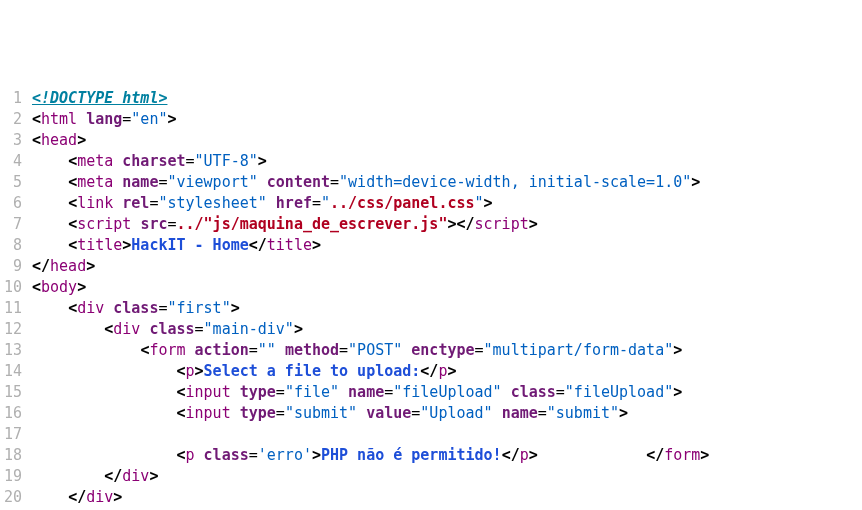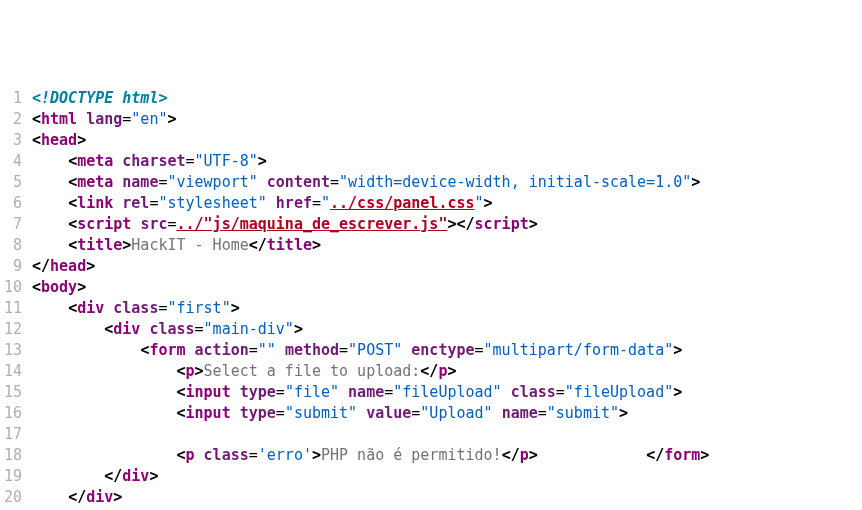--- a/index.html
+++ b/index.html
@@ -20,27 +20,27 @@
     text-align: right;
     padding-right: 10px;
     color: #b0b0b0;
     user-select: none;
     flex-shrink: 0;
   }
   .code {
     flex: 1;
   }
   .tag-punct { color: #000000; font-weight: bold; }
-  .tag-name  { color: #8b0074; font-weight: bold; }
+  .tag-name  { color: #8b0074; font-weight: normal; }
   .attr-name { color: #701a75; font-weight: bold; }
   .attr-eq   { color: #000000; }
   .attr-val  { color: #0060c0; }
-  .doctype   { color: #0080a0; font-style: italic; font-weight: bold; }
-  .text      { color: #737373; }
-  .err-link  { color: #b00020; text-decoration: underline; font-weight: bold; }
+  .doctype   { color: #0080a0; font-style: italic; font-weight: bold; text-decoration: underline; }
+  .text      { color: #1d4ed8; font-weight: bold; }
+  .err-link  { color: #b00020; font-weight: bold; }
 </style>
 </head>
 <body>
 
 
 
 <div id="editor"><div class="line"><span class="gutter">1</span><span class="code"><span class="doctype">&lt;!DOCTYPE html&gt;</span></span></div><div class="line"><span class="gutter">2</span><span class="code"><span class="tag-punct">&lt;</span><span class="tag-name">html</span><span class="text"> </span><span class="attr-name">lang</span><span class="attr-eq">=</span><span class="attr-val">"en"</span><span class="tag-punct">&gt;</span></span></div><div class="line"><span class="gutter">3</span><span class="code"><span class="tag-punct">&lt;</span><span class="tag-name">head</span><span class="tag-punct">&gt;</span></span></div><div class="line"><span class="gutter">4</span><span class="code"><span class="text">    </span><span class="tag-punct">&lt;</span><span class="tag-name">meta</span><span class="text"> </span><span class="attr-name">charset</span><span class="attr-eq">=</span><span class="attr-val">"UTF-8"</span><span class="tag-punct">&gt;</span></span></div><div class="line"><span class="gutter">5</span><span class="code"><span class="text">    </span><span class="tag-punct">&lt;</span><span class="tag-name">meta</span><span class="text"> </span><span class="attr-name">name</span><span class="attr-eq">=</span><span class="attr-val">"viewport"</span><span class="text"> </span><span class="attr-name">content</span><span class="attr-eq">=</span><span class="attr-val">"width=device-width, initial-scale=1.0"</span><span class="tag-punct">&gt;</span></span></div><div class="line"><span class="gutter">6</span><span class="code"><span class="text">    </span><span class="tag-punct">&lt;</span><span class="tag-name">link</span><span class="text"> </span><span class="attr-name">rel</span><span class="attr-eq">=</span><span class="attr-val">"stylesheet"</span><span class="text"> </span><span class="attr-name">href</span><span class="attr-eq">=</span><span class="attr-val">"</span><span class="err-link">../css/panel.css</span><span class="attr-val">"</span><span class="tag-punct">&gt;</span></span></div><div class="line"><span class="gutter">7</span><span class="code"><span class="text">    </span><span class="tag-punct">&lt;</span><span class="tag-name">script</span><span class="text"> </span><span class="attr-name">src</span><span class="attr-eq">=</span><span class="err-link">../"js/maquina_de_escrever.js"</span><span class="tag-punct">&gt;&lt;/</span><span class="tag-name">script</span><span class="tag-punct">&gt;</span></span></div><div class="line"><span class="gutter">8</span><span class="code"><span class="text">    </span><span class="tag-punct">&lt;</span><span class="tag-name">title</span><span class="tag-punct">&gt;</span><span class="text">HackIT - Home</span><span class="tag-punct">&lt;/</span><span class="tag-name">title</span><span class="tag-punct">&gt;</span></span></div><div class="line"><span class="gutter">9</span><span class="code"><span class="tag-punct">&lt;/</span><span class="tag-name">head</span><span class="tag-punct">&gt;</span></span></div><div class="line"><span class="gutter">10</span><span class="code"><span class="tag-punct">&lt;</span><span class="tag-name">body</span><span class="tag-punct">&gt;</span></span></div><div class="line"><span class="gutter">11</span><span class="code"><span class="text">    </span><span class="tag-punct">&lt;</span><span class="tag-name">div</span><span class="text"> </span><span class="attr-name">class</span><span class="attr-eq">=</span><span class="attr-val">"first"</span><span class="tag-punct">&gt;</span></span></div><div class="line"><span class="gutter">12</span><span class="code"><span class="text">        </span><span class="tag-punct">&lt;</span><span class="tag-name">div</span><span class="text"> </span><span class="attr-name">class</span><span class="attr-eq">=</span><span class="attr-val">"main-div"</span><span class="tag-punct">&gt;</span></span></div><div class="line"><span class="gutter">13</span><span class="code"><span class="text">            </span><span class="tag-punct">&lt;</span><span class="tag-name">form</span><span class="text"> </span><span class="attr-name">action</span><span class="attr-eq">=</span><span class="attr-val">""</span><span class="text"> </span><span class="attr-name">method</span><span class="attr-eq">=</span><span class="attr-val">"POST"</span><span class="text"> </span><span class="attr-name">enctype</span><span class="attr-eq">=</span><span class="attr-val">"multipart/form-data"</span><span class="tag-punct">&gt;</span></span></div><div class="line"><span class="gutter">14</span><span class="code"><span class="text">                </span><span class="tag-punct">&lt;</span><span class="tag-name">p</span><span class="tag-punct">&gt;</span><span class="text">Select a file to upload:</span><span class="tag-punct">&lt;/</span><span class="tag-name">p</span><span class="tag-punct">&gt;</span></span></div><div class="line"><span class="gutter">15</span><span class="code"><span class="text">                </span><span class="tag-punct">&lt;</span><span class="tag-name">input</span><span class="text"> </span><span class="attr-name">type</span><span class="attr-eq">=</span><span class="attr-val">"file"</span><span class="text"> </span><span class="attr-name">name</span><span class="attr-eq">=</span><span class="attr-val">"fileUpload"</span><span class="text"> </span><span class="attr-name">class</span><span class="attr-eq">=</span><span class="attr-val">"fileUpload"</span><span class="tag-punct">&gt;</span></span></div><div class="line"><span class="gutter">16</span><span class="code"><span class="text">                </span><span class="tag-punct">&lt;</span><span class="tag-name">input</span><span class="text"> </span><span class="attr-name">type</span><span class="attr-eq">=</span><span class="attr-val">"submit"</span><span class="text"> </span><span class="attr-name">value</span><span class="attr-eq">=</span><span class="attr-val">"Upload"</span><span class="text"> </span><span class="attr-name">name</span><span class="attr-eq">=</span><span class="attr-val">"submit"</span><span class="tag-punct">&gt;</span></span></div><div class="line"><span class="gutter">17</span><span class="code"><span class="text">                </span></span></div><div class="line"><span class="gutter">18</span><span class="code"><span class="text">                </span><span class="tag-punct">&lt;</span><span class="tag-name">p</span><span class="text"> </span><span class="attr-name">class</span><span class="attr-eq">=</span><span class="attr-val">'erro'</span><span class="tag-punct">&gt;</span><span class="text">PHP não é permitido!</span><span class="tag-punct">&lt;/</span><span class="tag-name">p</span><span class="tag-punct">&gt;</span><span class="text">            </span><span class="tag-punct">&lt;/</span><span class="tag-name">form</span><span class="tag-punct">&gt;</span></span></div><div class="line"><span class="gutter">19</span><span class="code"><span class="text">        </span><span class="tag-punct">&lt;/</span><span class="tag-name">div</span><span class="tag-punct">&gt;</span></span></div><div class="line"><span class="gutter">20</span><span class="code"><span class="text">    </span><span class="tag-punct">&lt;/</span><span class="tag-name">div</span><span class="tag-punct">&gt;</span></span></div><div class="line"><span class="gutter">21</span><span class="code"><span class="tag-punct">&lt;/</span><span class="tag-name">body</span><span class="tag-punct">&gt;</span></span></div></div>
 
 
 

